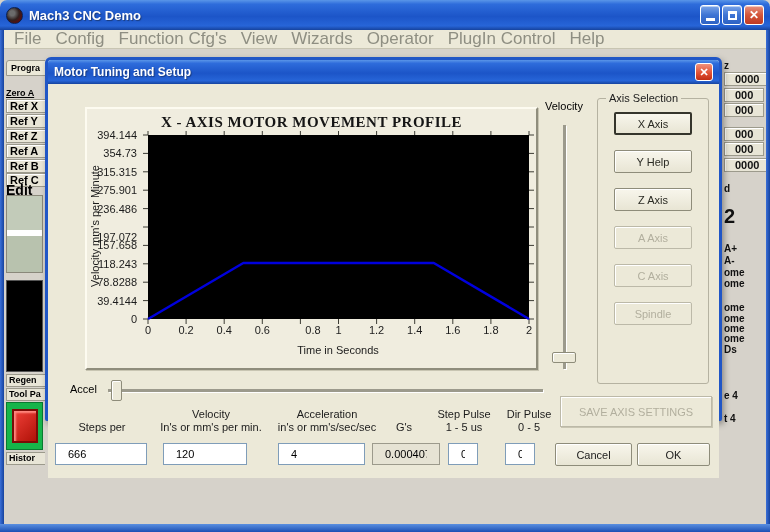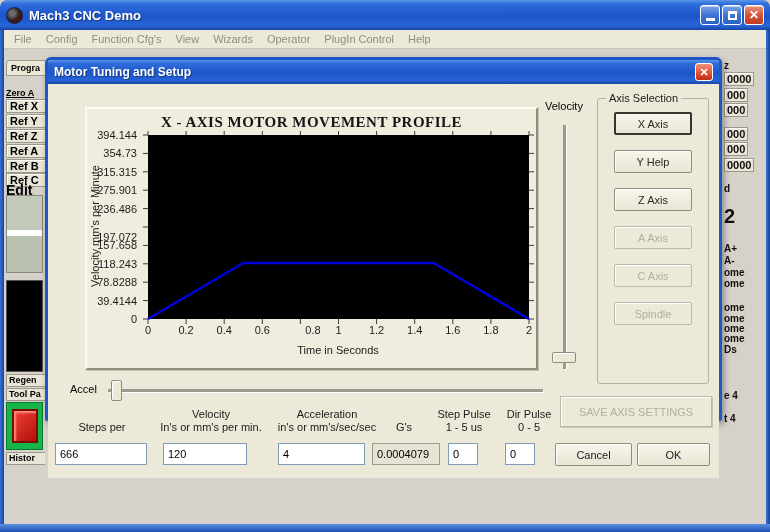--- a/index.html
+++ b/index.html
@@ -18,21 +18,21 @@
     display:flex;align-items:center;justify-content:center;
     background:linear-gradient(180deg,#7AA4E8 0%,#3E74D4 50%,#2E62C4 100%);
     box-shadow:inset 0 1px 0 rgba(255,255,255,.5)}
   .win-btn.close{background:linear-gradient(180deg,#E8927E 0%,#D4553A 50%,#C03A22 100%)}
   .g-min{width:9px;height:3px;background:#fff;margin-top:9px}
   .g-max{width:9px;height:9px;border:2px solid #fff;border-top-width:3px}
   .g-x{color:#fff;font-weight:bold;font-size:12px;line-height:1}
 
   .menubar{position:absolute;left:4px;top:30px;width:762px;height:19px;background:#ECE9D8;
     border-bottom:1px solid #C8C5B2;display:flex;align-items:center;gap:14px;padding:0 10px;z-index:4}
-  .menu-item{font-size:11px;color:#8E8E82}
+  .menu-item{font-size:17px;color:#8E8E82}
 
   .border-left,.border-right{position:absolute;top:30px;bottom:0;width:4px;
     background:linear-gradient(90deg,#3A6FD8,#16439E);z-index:3}
   .border-left{left:0}.border-right{right:0}
   .border-bottom{position:absolute;left:0;bottom:0;width:770px;height:8px;
     background:linear-gradient(180deg,#5A8FE0,#1C50B4);z-index:3}
 
   
   .bg-left{position:absolute;left:4px;top:52px;width:41px;height:476px;overflow:hidden;z-index:1}
   .bg-left .item{position:absolute;left:2px;white-space:nowrap}
@@ -48,21 +48,21 @@
     background:linear-gradient(180deg,#C2CBB9 0 45%,#fff 45% 53%,#B8C2AE 53% 100%)}
   .panel-black{position:absolute;left:2px;top:228px;width:37px;height:92px;background:#000;border:1px solid #555}
   .reset-btn{position:absolute;left:2px;top:350px;width:37px;height:48px;background:#16B54A;
     border:1px solid #0a7a30;display:flex;align-items:center;justify-content:center}
   .reset-inner{width:26px;height:34px;background:linear-gradient(135deg,#F04038,#B01208);
     border:2px solid #7a0c06;box-shadow:inset 2px 2px 2px #ff8a80}
 
   .bg-right{position:absolute;left:723px;top:55px;width:47px;height:470px;overflow:hidden;z-index:1}
   .bg-right .item{position:absolute;left:1px;font-size:10px;font-weight:bold;color:#111;white-space:nowrap}
   .bg-right .chip{background:#E8E5D6;border:1px solid #9C9A8C;box-shadow:inset 1px 1px 0 #fff;
-    font-size:11px;padding:0 2px;line-height:12px}
+    font-size:11px;padding:0 10px;line-height:12px}
   .bg-right .big{font-size:20px;font-weight:bold}
 
   
   .dialog{position:absolute;left:45px;top:57px;width:677px;height:364px;z-index:10;
     border:3px solid #2056C6;border-radius:6px 6px 2px 2px;background:#ECE9D8;
     box-shadow:2px 3px 6px rgba(0,0,0,.35)}
   .dlg-titlebar{height:24px;border-radius:3px 3px 0 0;display:flex;align-items:center;padding:0 6px;
     background:linear-gradient(180deg,#5A96E8 0%,#2E6CDB 14%,#1C55C8 55%,#2765D8 86%,#16439E 100%)}
   .dlg-title{color:#fff;font-weight:bold;font-size:12px;text-shadow:1px 1px 1px #173a80;flex:1}
   .dlg-close{width:18px;height:18px;border-radius:3px;border:1px solid #fff;color:#fff;
@@ -105,21 +105,21 @@
   .xpbtn.focused{border:2px solid #35352c;box-shadow:none}
   .xpbtn.disabled{color:#B2AF9E;background:#ECE9D8;border-color:#BCB9A8;box-shadow:inset 1px 1px 0 #fff}
 
   .save-btn{position:absolute;left:512px;top:312px;width:152px;height:31px;
     background:#ECE9D8;border:1px solid #BCB9A8;box-shadow:inset 1px 1px 0 #fff,1px 1px 0 #C8C5B2;
     font-size:11px;color:#B2AF9E;display:flex;align-items:center;justify-content:center}
 
   
   .fld-label{position:absolute;font-size:11px;color:#1c1c1c;text-align:center;line-height:13px}
   .fld-input{position:absolute;top:359px;height:22px;border:1px solid #7F9DB9;background:#fff;
-    font-size:11px;padding:1px 4px;color:#000}
+    font-size:11px;padding:1px 12px;color:#000}
   .fld-input.readonly{background:#E6E3D4;border:1px solid #9C9A8C}
   .dlg-btn{position:absolute;top:359px;height:23px;background:linear-gradient(180deg,#F8F6EC,#E8E5D4);
     border:1px solid #8E8C7A;border-radius:2px;box-shadow:inset 1px 1px 0 #fff;
     font-size:11px;color:#1c1c1c;display:flex;align-items:center;justify-content:center}
 </style>
 </head>
 <body>
 
 <div class="win-titlebar">
   <div class="app-icon"></div>

